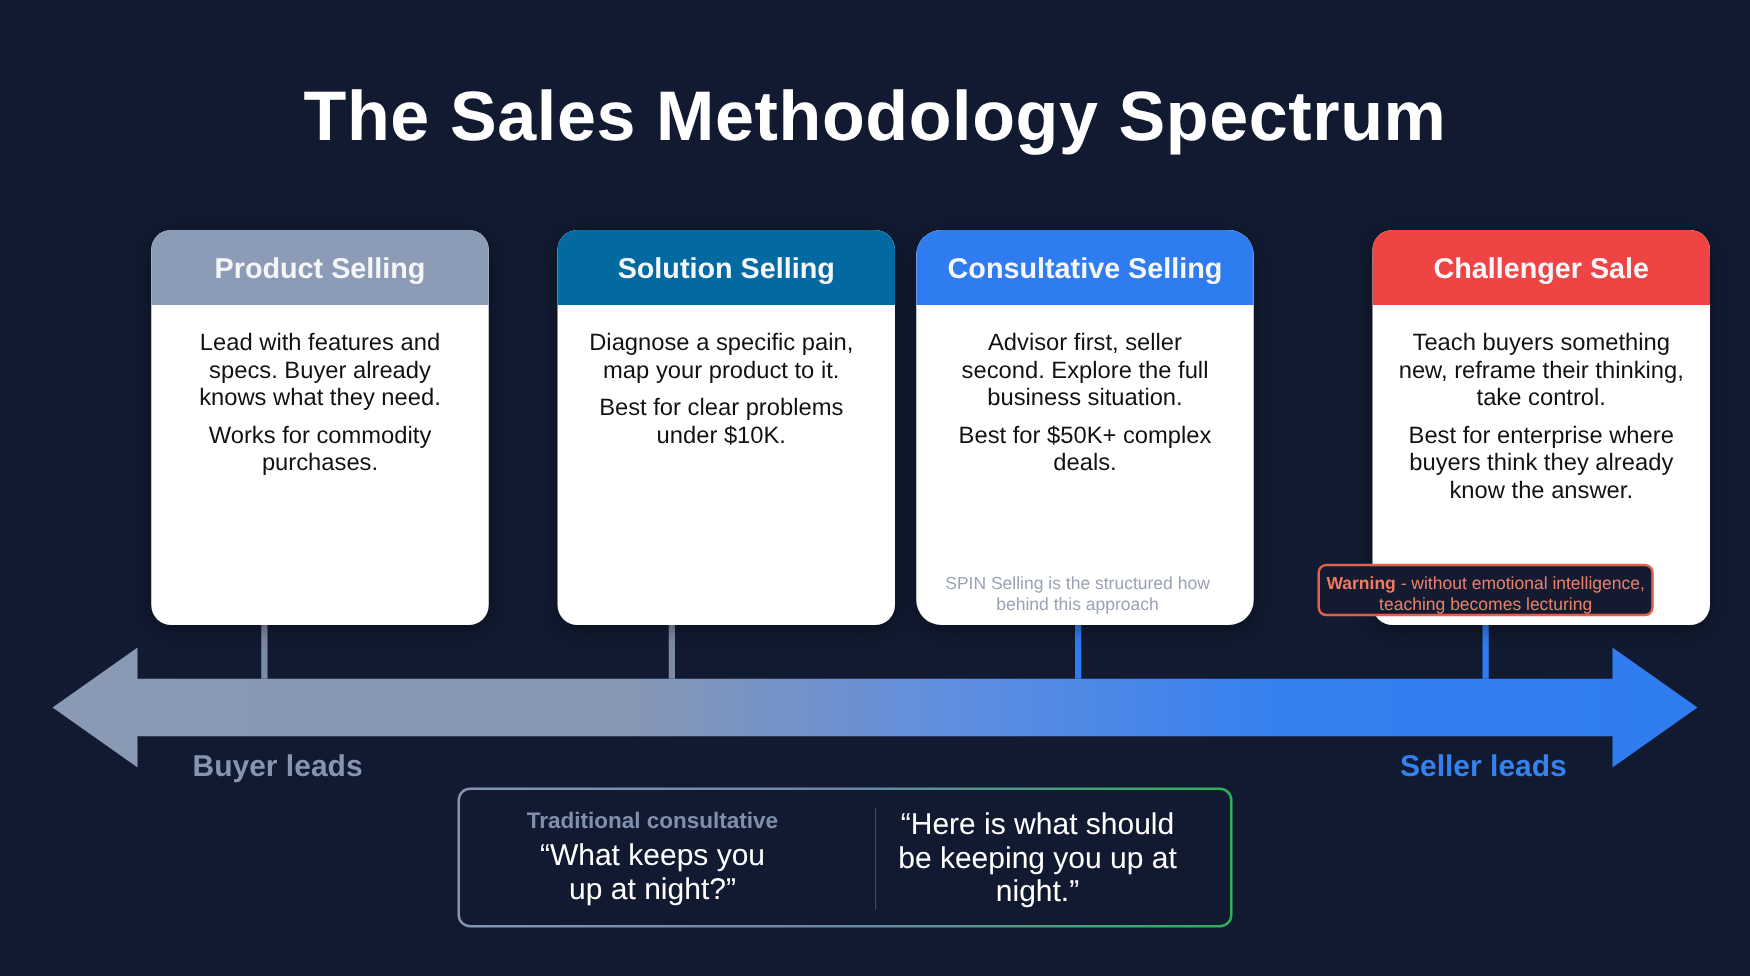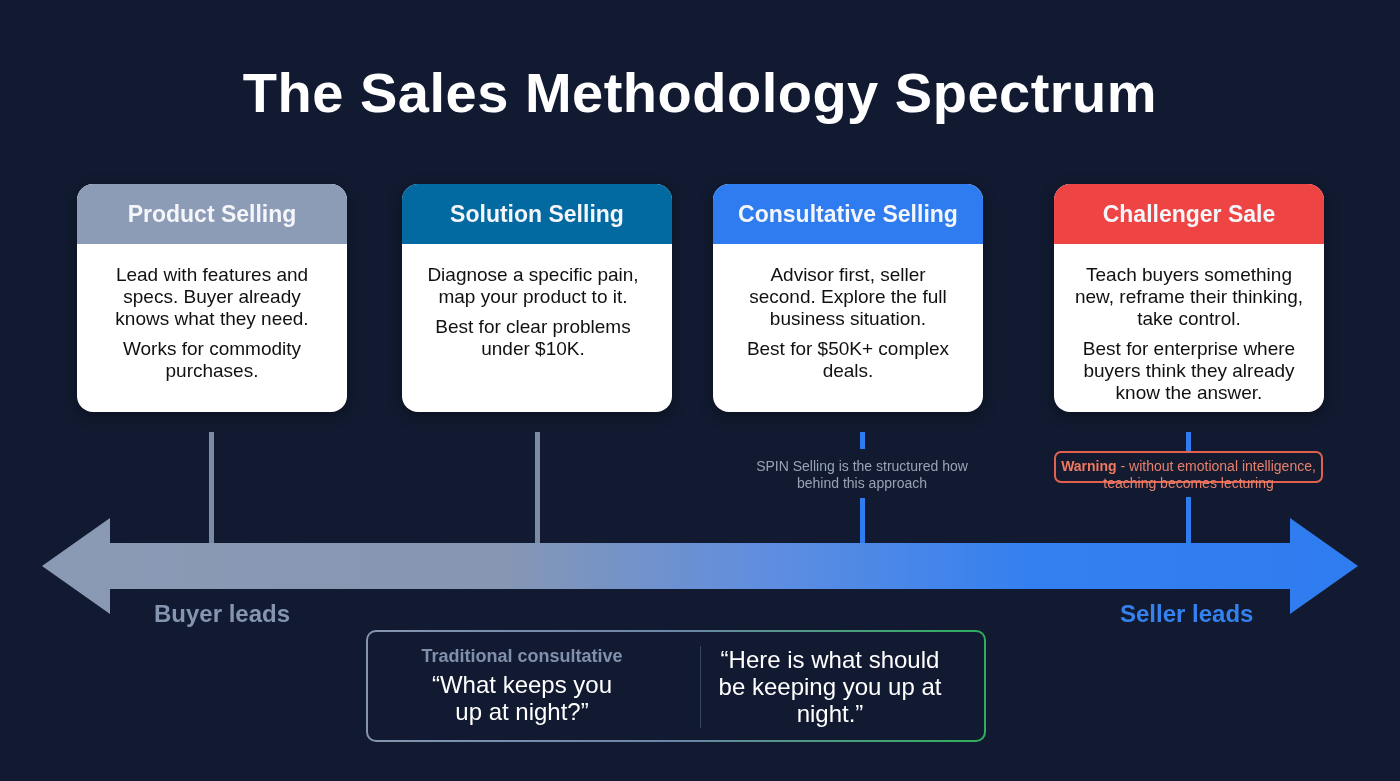--- a/index.html
+++ b/index.html
@@ -9,40 +9,41 @@
       font-family: "Liberation Sans", "DejaVu Sans", sans-serif;
       position: relative;
       color: #fff;
     }
     .title {
       position: absolute; left: 0; top: 60px; width: 1400px;
       text-align: center; font-size: 56px; font-weight: 700; color: #fff;
       letter-spacing: 0.5px;
     }
     .card {
-      position: absolute; top: 184px; width: 270px; height: 228px;
+      position: absolute; top: 184px; width: 270px; height: 316px;
       background: #fff; border-radius: 16px; overflow: hidden;
       box-shadow: 0 4px 14px rgba(0,0,0,0.35);
+      margin-left: 44px;
     }
     .card-head {
       height: 60px; display: flex; align-items: center; justify-content: center;
       font-size: 23px; font-weight: 700; color: #f4f6fa;
     }
     .card-body {
       padding: 20px 18px 0 18px; text-align: center; color: #111;
       font-size: 19px; line-height: 22px;
     }
     .card-body p { margin-bottom: 8px; }
     .stem { position: absolute; width: 5px; }
     .note {
       position: absolute; left: 740px; top: 458px; width: 244px;
       text-align: center; font-size: 14px; line-height: 16.5px; color: #9aa3b5;
     }
     .warn {
-      position: absolute; left: 1054px; top: 451px; width: 269px; height: 32px;
+      position: absolute; left: 1054px; top: 451px; width: 269px; height: 42px;
       border: 2px solid #e0624e; border-radius: 7px; background: #141b30;
       text-align: center; font-size: 14px; line-height: 16.5px; color: #e8806c;
       padding-top: 5px;
     }
     .warn b { color: #f07a60; font-weight: 700; }
     .arrow { position: absolute; left: 0; top: 0; }
     .axis-label { position: absolute; top: 600px; font-size: 24px; font-weight: 700; }
     .compare {
       position: absolute; left: 366px; top: 630px; width: 620px; height: 112px;
       border-radius: 10px; padding: 2px;
@@ -94,21 +95,21 @@
 </div>
 
 <div class="card" style="left:402px;">
   <div class="card-head" style="background:#0369a1;">Solution Selling</div>
   <div class="card-body" style="padding-right:26px;">
     <p>Diagnose a specific pain, map your product to it.</p>
     <p>Best for clear problems under $10K.</p>
   </div>
 </div>
 
-<div class="card" style="left:713px;">
+<div class="card" style="left:689px;border-radius:20px;">
   <div class="card-head" style="background:#2f7cf0;">Consultative Selling</div>
   <div class="card-body" style="padding-left:26px; padding-right:26px;">
     <p>Advisor first, seller second. Explore the full business situation.</p>
     <p>Best for $50K+ complex deals.</p>
   </div>
 </div>
 
 <div class="card" style="left:1054px;">
   <div class="card-head" style="background:#ef4444;">Challenger Sale</div>
   <div class="card-body" style="padding-left:16px; padding-right:16px;">

